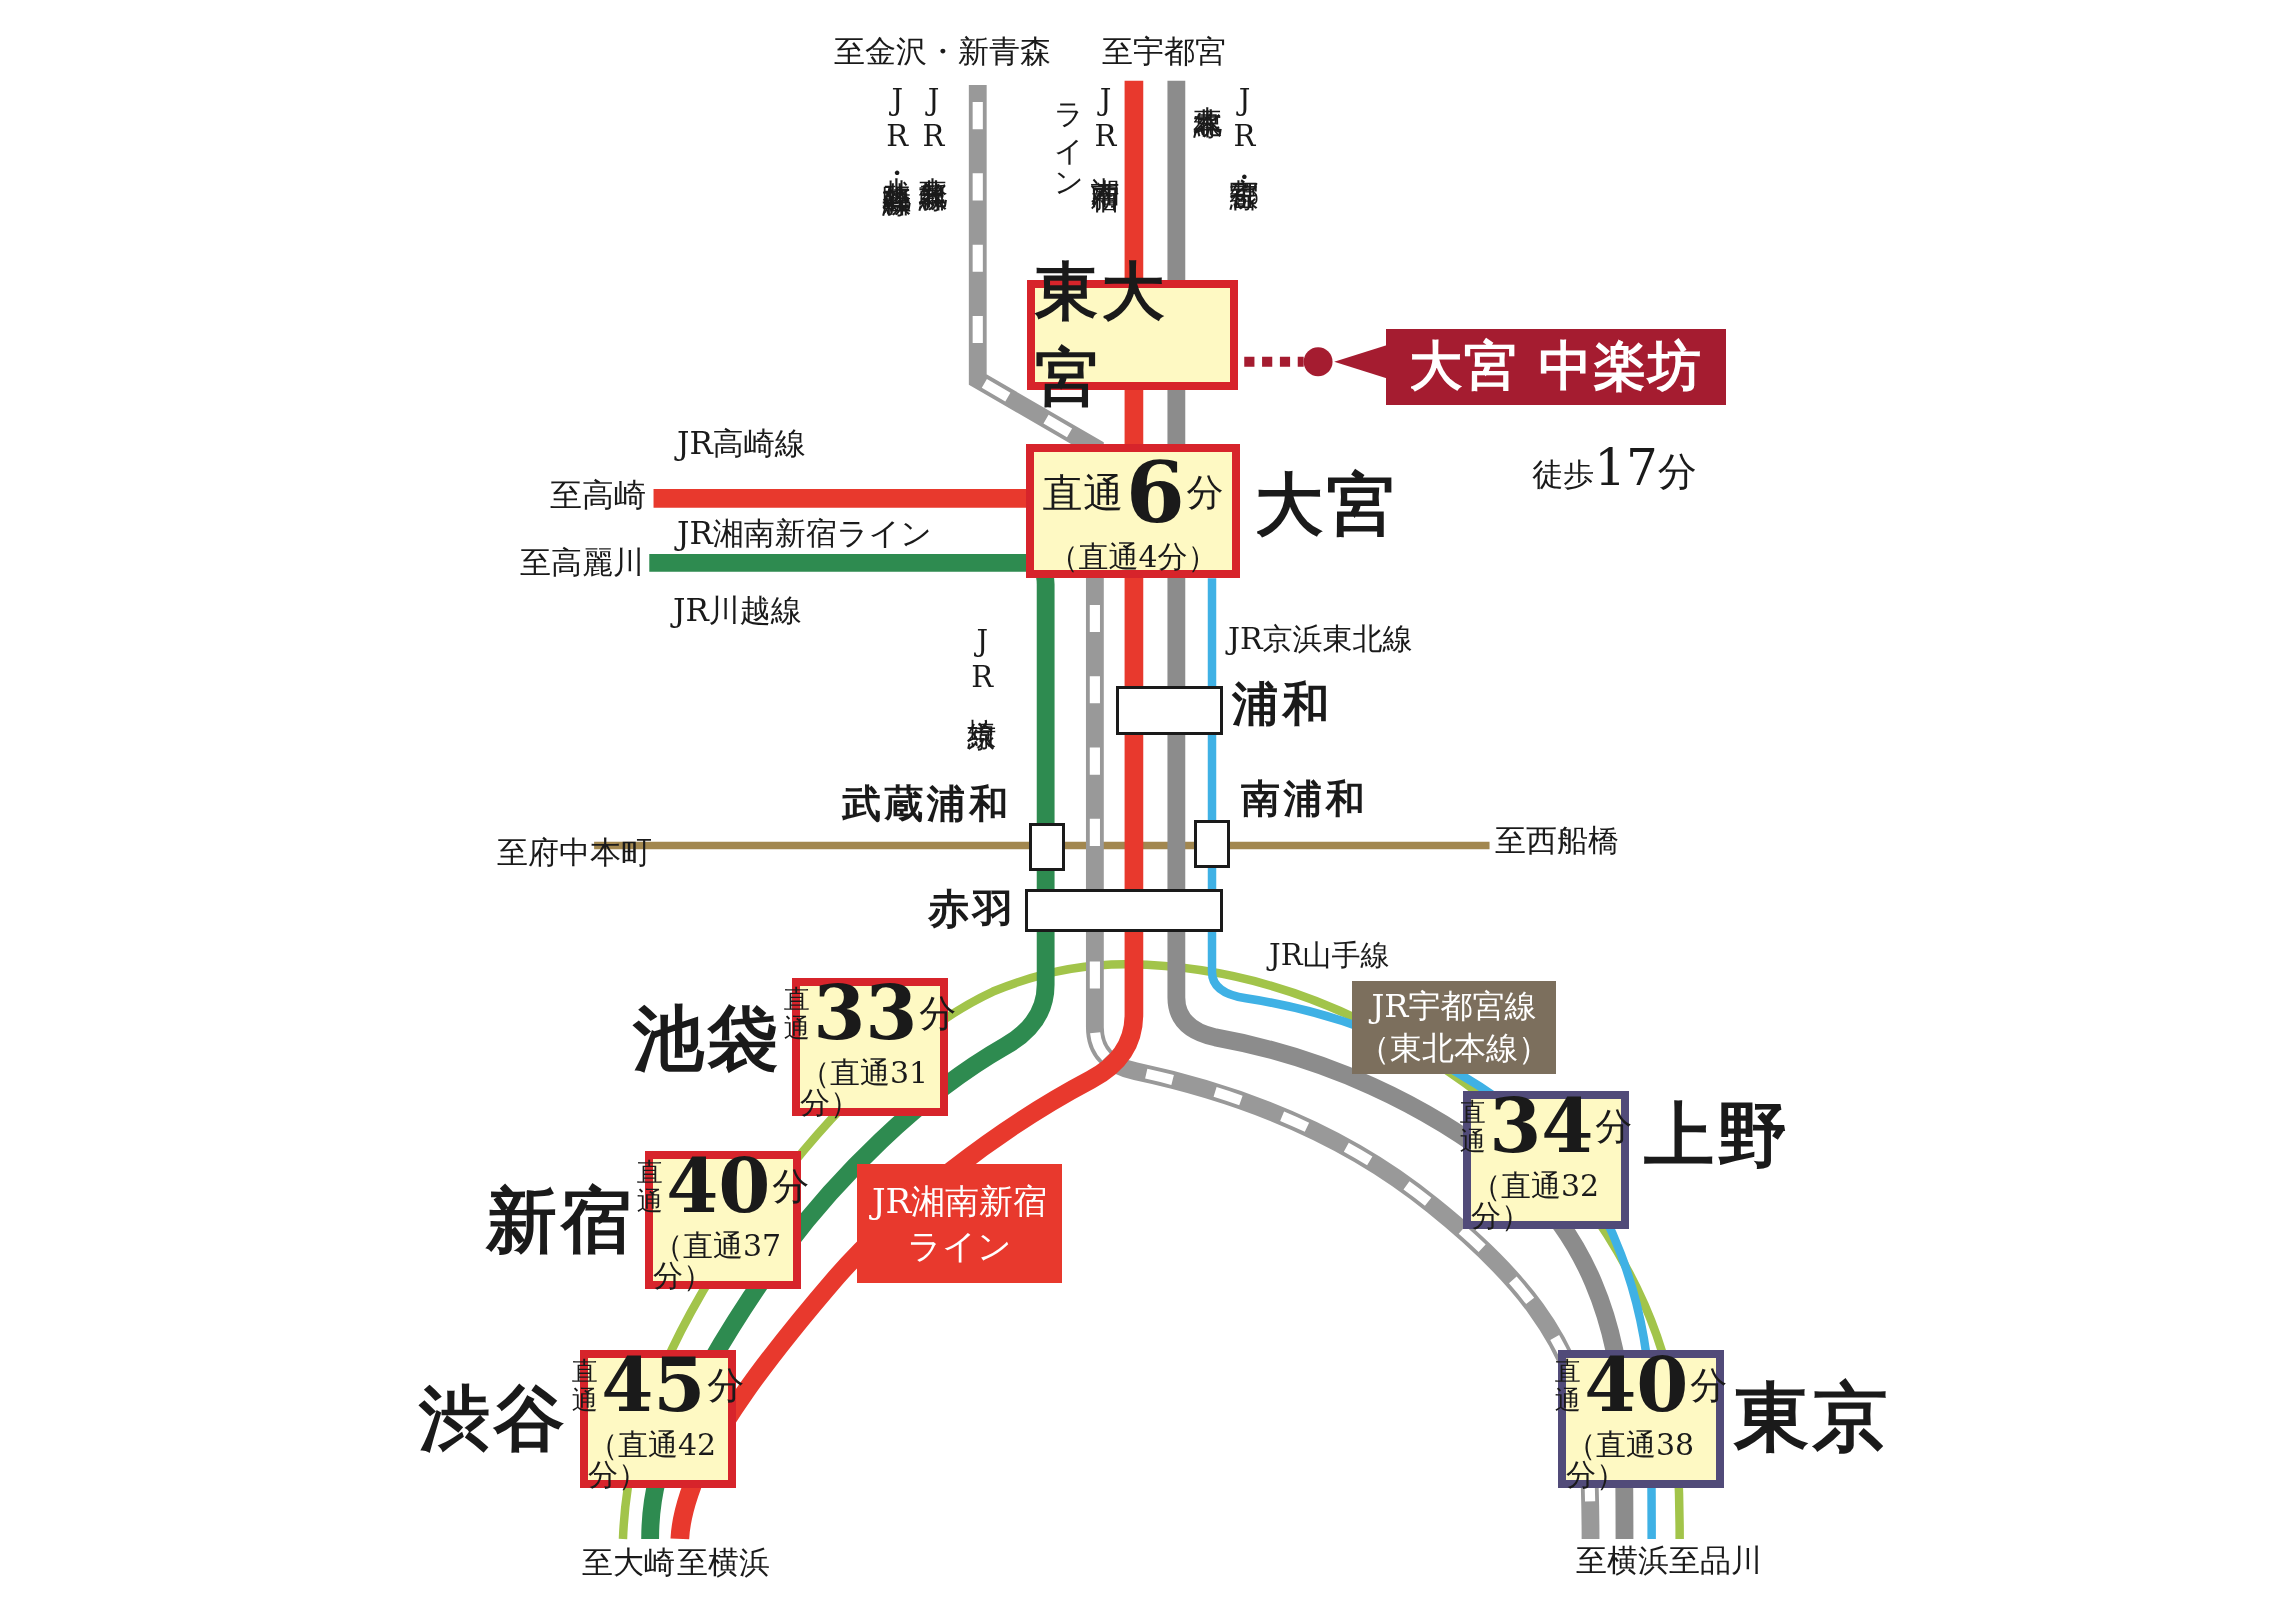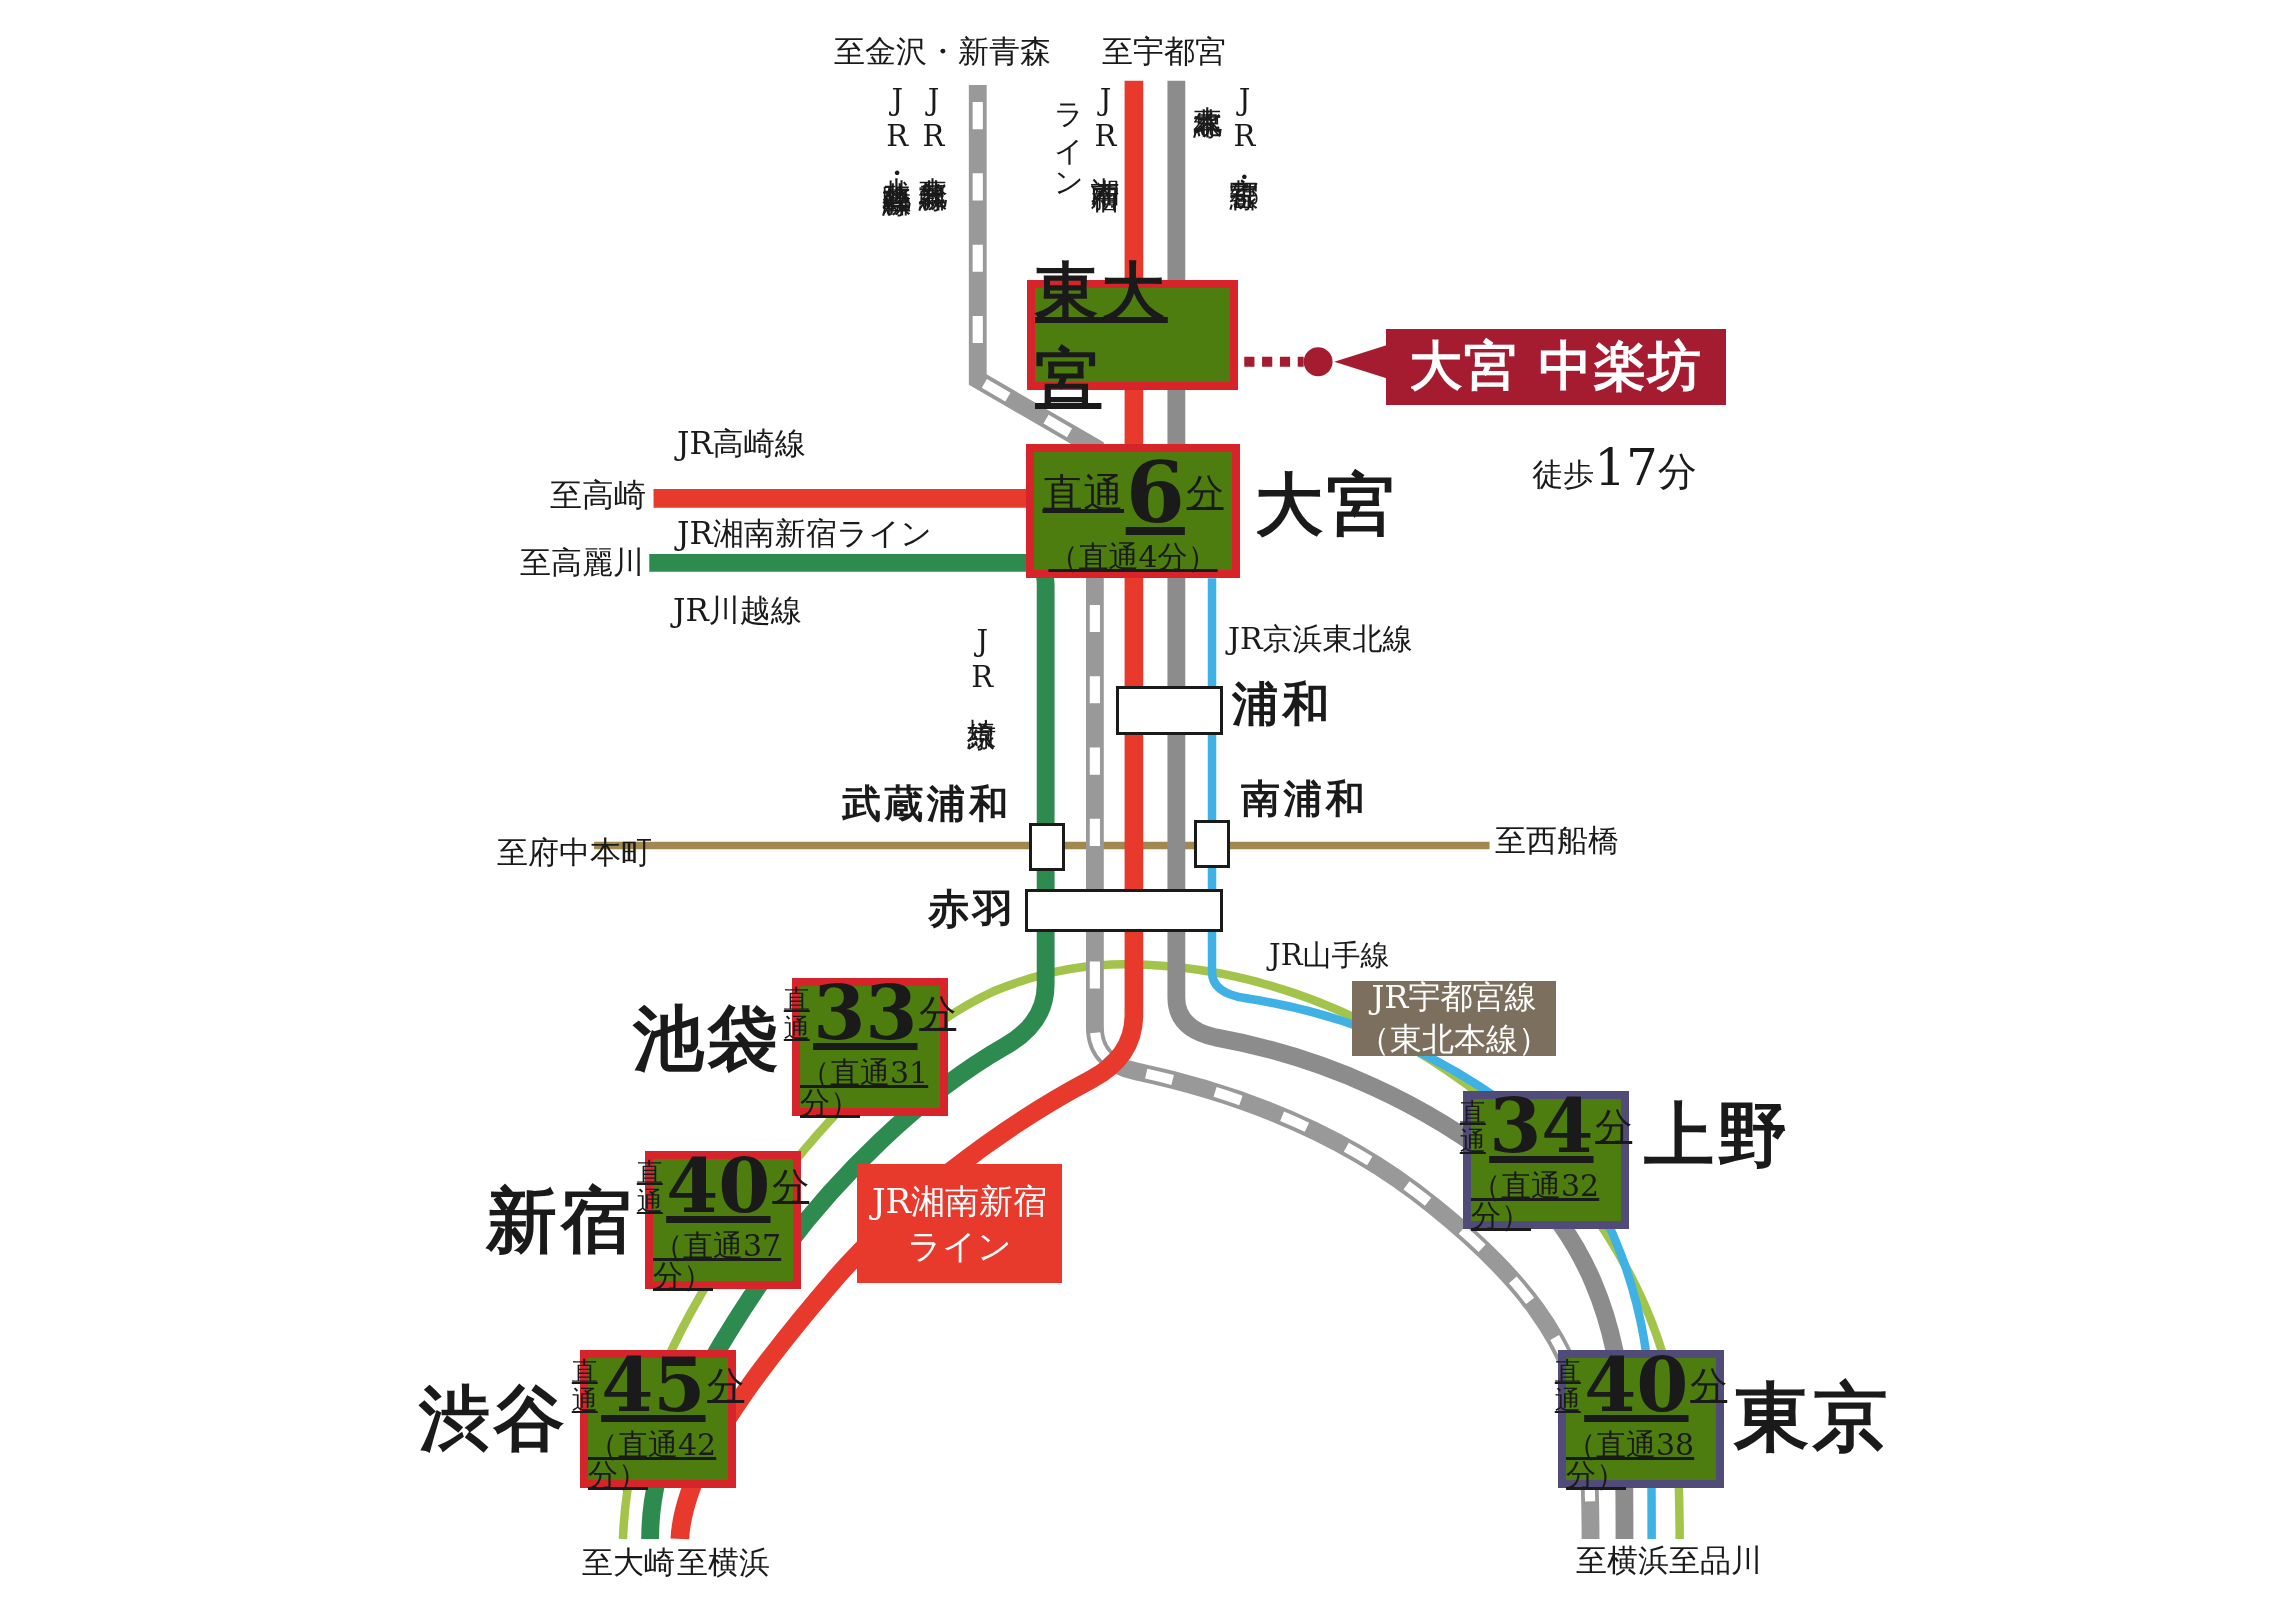--- a/index.html
+++ b/index.html
@@ -6,22 +6,22 @@
   .canvas{position:relative;width:2295px;height:1613px;background:#ffffff;overflow:hidden;
           font-family:"DejaVu Serif","Liberation Serif",serif;color:#1a1a1a;}
   svg.rails{position:absolute;left:0;top:0;}
   .lbl{position:absolute;white-space:nowrap;line-height:1.15;}
   .vtext{position:absolute;writing-mode:vertical-rl;text-orientation:upright;
          line-height:1.25;letter-spacing:1.7px;white-space:pre-line;}
   .big-name{font-weight:700;letter-spacing:3.4px;}
   
   .sbox{position:absolute;background:#ffffff;border:3.4px solid #1a1a1a;box-sizing:border-box;}
   
-  .timebox{position:absolute;background:#4d7c0f;box-sizing:border-box;display:flex;
-           flex-direction:column;align-items:center;justify-content:center;text-decoration:underline;}
+  .timebox{position:absolute;background:#fef9c3;box-sizing:border-box;display:flex;
+           flex-direction:column;align-items:center;justify-content:center;}
   .tb-red{border:8.5px solid #d7242b;}
   .tb-navy{border:8.5px solid #514b79;}
   .tb-row{display:flex;align-items:center;justify-content:center;line-height:1;}
   .stack{display:inline-block;width:1em;font-size:26px;line-height:1.12;word-break:break-all;
          text-align:center;margin-right:1.7px;}
   .inline-direct{font-size:40px;letter-spacing:0.8px;}
   .num{font-size:75px;font-weight:700;margin:0 1.7px;}
   .num-xl{font-size:85px;}
   .unit{font-size:37px;}
   .paren{font-size:30px;line-height:1;margin-top:6.8px;letter-spacing:0px;}
@@ -120,21 +120,21 @@
   <div class="sbox" style="left:1029px;top:823px;width:36px;height:48px;"></div>
 
   <div class="lbl big-name" style="left:1241px;top:776px;font-size:39px;">南浦和</div>
   <div class="sbox" style="left:1194px;top:820px;width:36px;height:48px;"></div>
   <div class="lbl" style="left:1495px;top:823px;font-size:31px;">至西船橋</div>
 
   <div class="lbl big-name" style="left:928px;top:886px;font-size:41px;">赤羽</div>
   <div class="sbox" style="left:1025px;top:889px;width:198px;height:43px;"></div>
 
   <div class="lbl" style="left:1269px;top:939px;font-size:29px;">JR山手線</div>
-  <div class="fillbox" style="left:1352px;top:981px;width:204px;height:75px;background:#7c6f5d;font-size:32px;line-height:1.3;">
+  <div class="fillbox" style="left:1352px;top:981px;width:204px;height:93px;background:#7c6f5d;font-size:32px;line-height:1.3;">
     <div>JR宇都宮線</div>
     <div>（東北本線）</div>
   </div>
   <div class="fillbox" style="left:857px;top:1164px;width:205px;height:119px;background:#e8392d;font-size:34px;line-height:1.3;">
     <div>JR湘南新宿</div>
     <div>ライン</div>
   </div>
 
   <div class="lbl big-name" style="left:633px;top:998px;font-size:71px;">池袋</div>
   <div class="timebox tb-red" style="left:792px;top:978px;width:156px;height:138px;">

